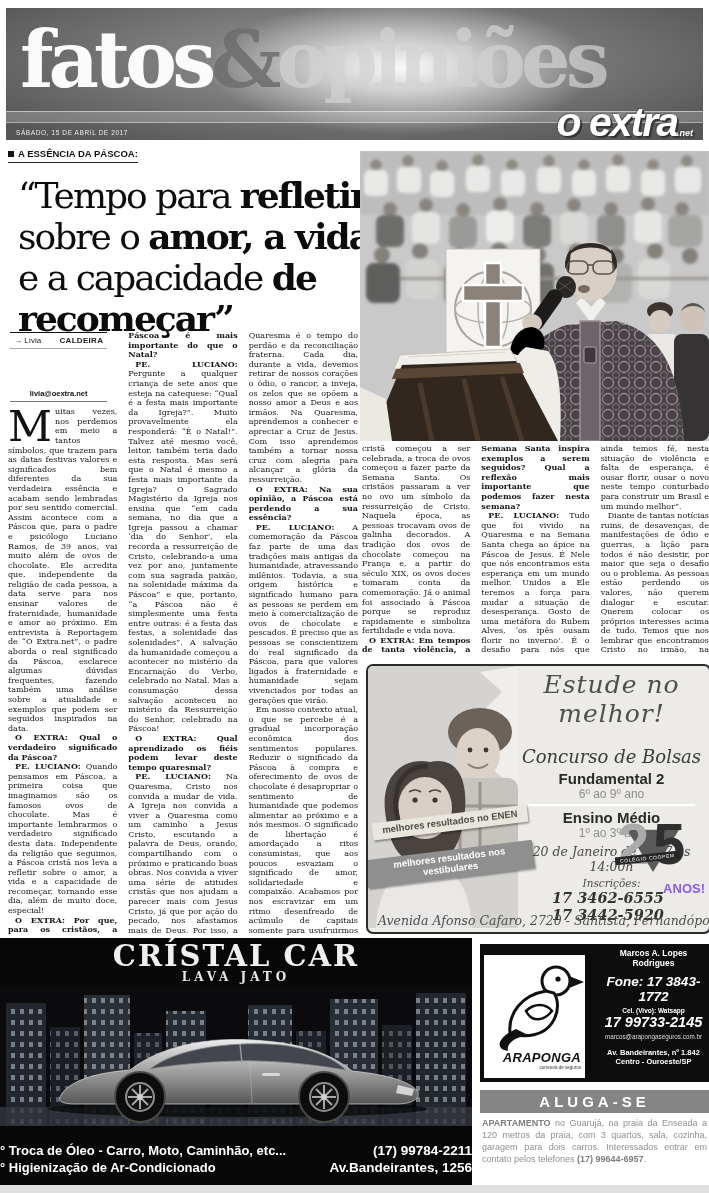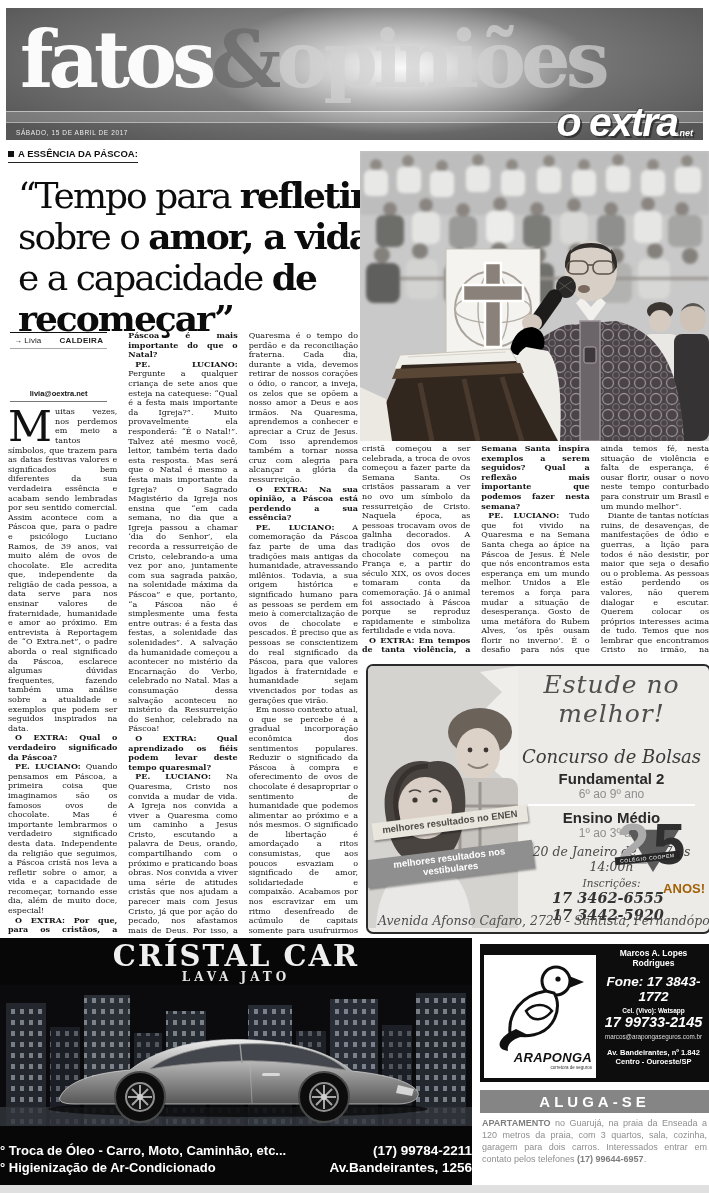--- a/index.html
+++ b/index.html
@@ -77,40 +77,40 @@
   .estude-insc{font-style:italic;font-size:10.5px;color:#4a4a4a;margin-top:3px;}
   .estude-phone{font-style:italic;font-weight:bold;font-size:14.5px;color:#333;line-height:1.2;}
   .estude-phones{text-align:left;padding-left:34px;}
   .logo25{position:absolute;right:2px;bottom:36px;width:92px;height:78px;font-family:"Liberation Sans",sans-serif;}
   .logo25 .tri{position:absolute;left:12px;top:6px;width:52px;height:48px;background:#5a5a5a;
     clip-path:polygon(50% 100%,0 12%,100% 12%);}
   .logo25 .n2{position:absolute;left:2px;top:-8px;font-size:58px;font-weight:bold;color:#ababab;}
   .logo25 .n5{position:absolute;left:38px;top:-8px;font-size:58px;font-weight:bold;color:#2f2f2f;}
   .logo25 .rib{position:absolute;left:0px;top:36px;background:#262626;color:#fff;
     font-size:5px;letter-spacing:.6px;padding:1px 5px;transform:rotate(-6deg);}
-  .logo25 .anos{position:absolute;right:2px;bottom:0px;font-size:13px;font-weight:bold;color:#a16207;margin-top:38px;}
+  .logo25 .anos{position:absolute;right:2px;bottom:0px;font-size:13px;font-weight:bold;color:#8b5cf6;margin-top:38px;}
   .estude-addr{position:absolute;left:10px;bottom:4px;right:4px;font-style:italic;
     font-size:12.5px;color:#4e4e4e;white-space:nowrap;}
 
   
   .ad-cristal{left:0;top:938px;width:472px;height:247px;background:#070707;color:#fff;}
   .cristal-head{text-align:center;padding-top:3px;}
   .cristal-name{font-size:29px;font-weight:bold;letter-spacing:2px;color:#efefef;line-height:30px;}
   .cristal-tag{font-size:12px;font-weight:bold;letter-spacing:4px;color:#e5e5e5;line-height:12px;}
   .cristal-scene{display:block;margin-top:2px;}
   .cristal-foot{position:absolute;left:0;right:0;bottom:0;height:52px;display:flex;
     justify-content:space-between;align-items:center;padding:0 0;
     font-family:"Liberation Sans",sans-serif;font-weight:bold;}
   .cristal-services{font-size:13px;line-height:17px;}
   .cristal-contact{font-size:13.5px;line-height:17px;text-align:right;}
 
   
   .ad-araponga{left:480px;top:944px;width:229px;height:138px;background:#0d0d0d;
     font-family:"Liberation Sans",sans-serif;color:#fff;}
-  .ara-white{position:absolute;left:4px;top:11px;width:112px;bottom:4px;background:#fff;color:#111;}
+  .ara-white{position:absolute;left:4px;top:11px;width:101px;bottom:4px;background:#fff;color:#111;}
   .ara-brand{position:absolute;right:4px;bottom:8px;text-align:right;}
   .ara-brand-name{font-size:13px;font-weight:bold;letter-spacing:.3px;font-style:italic;}
   .ara-brand-sub{font-size:4.5px;color:#333;}
   .ara-right{position:absolute;left:120px;right:2px;top:2px;bottom:2px;text-align:center;}
   .ara-owner{font-size:8.5px;font-weight:bold;margin-top:2px;}
   .ara-fone{font-size:13.5px;font-weight:bold;font-style:italic;margin-top:6px;}
   .ara-cel-label{font-size:6.5px;font-weight:bold;margin-top:3px;}
   .ara-cel{font-size:14.5px;font-weight:bold;font-style:italic;}
   .ara-email{font-size:6.3px;margin-top:3px;color:#ddd;}
   .ara-addr{font-size:7.5px;font-weight:bold;margin-top:8px;line-height:1.25;}

